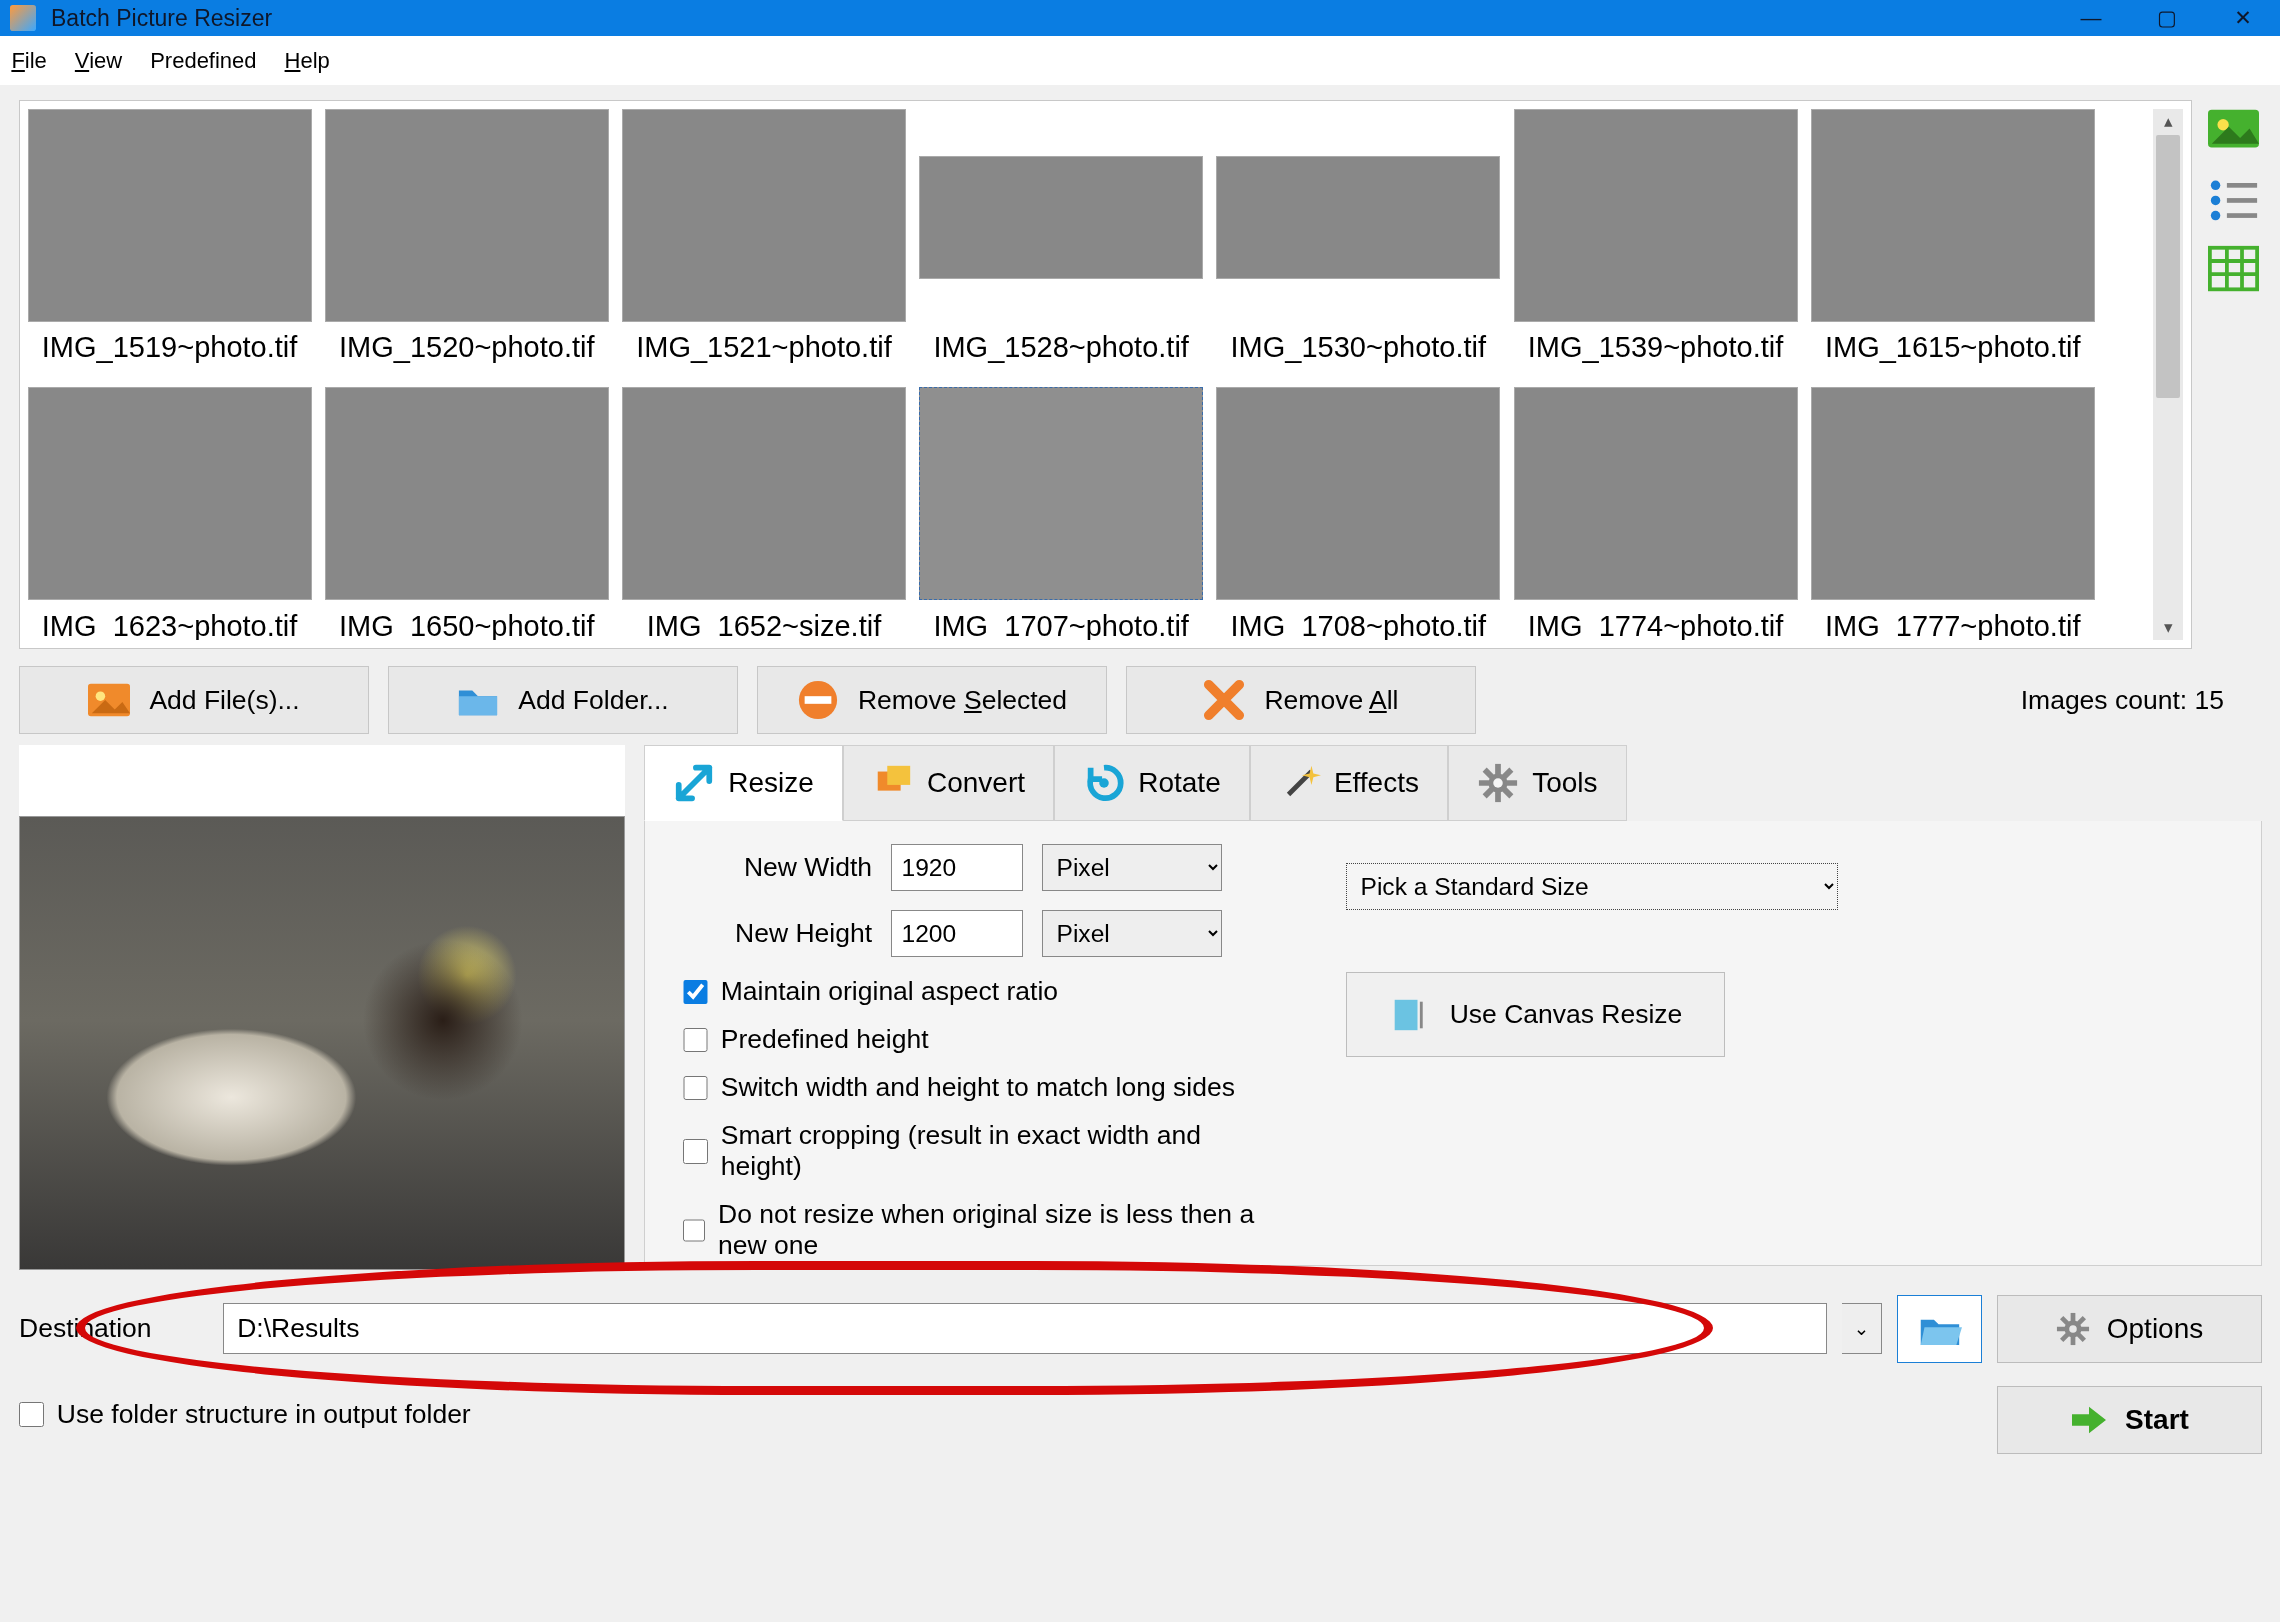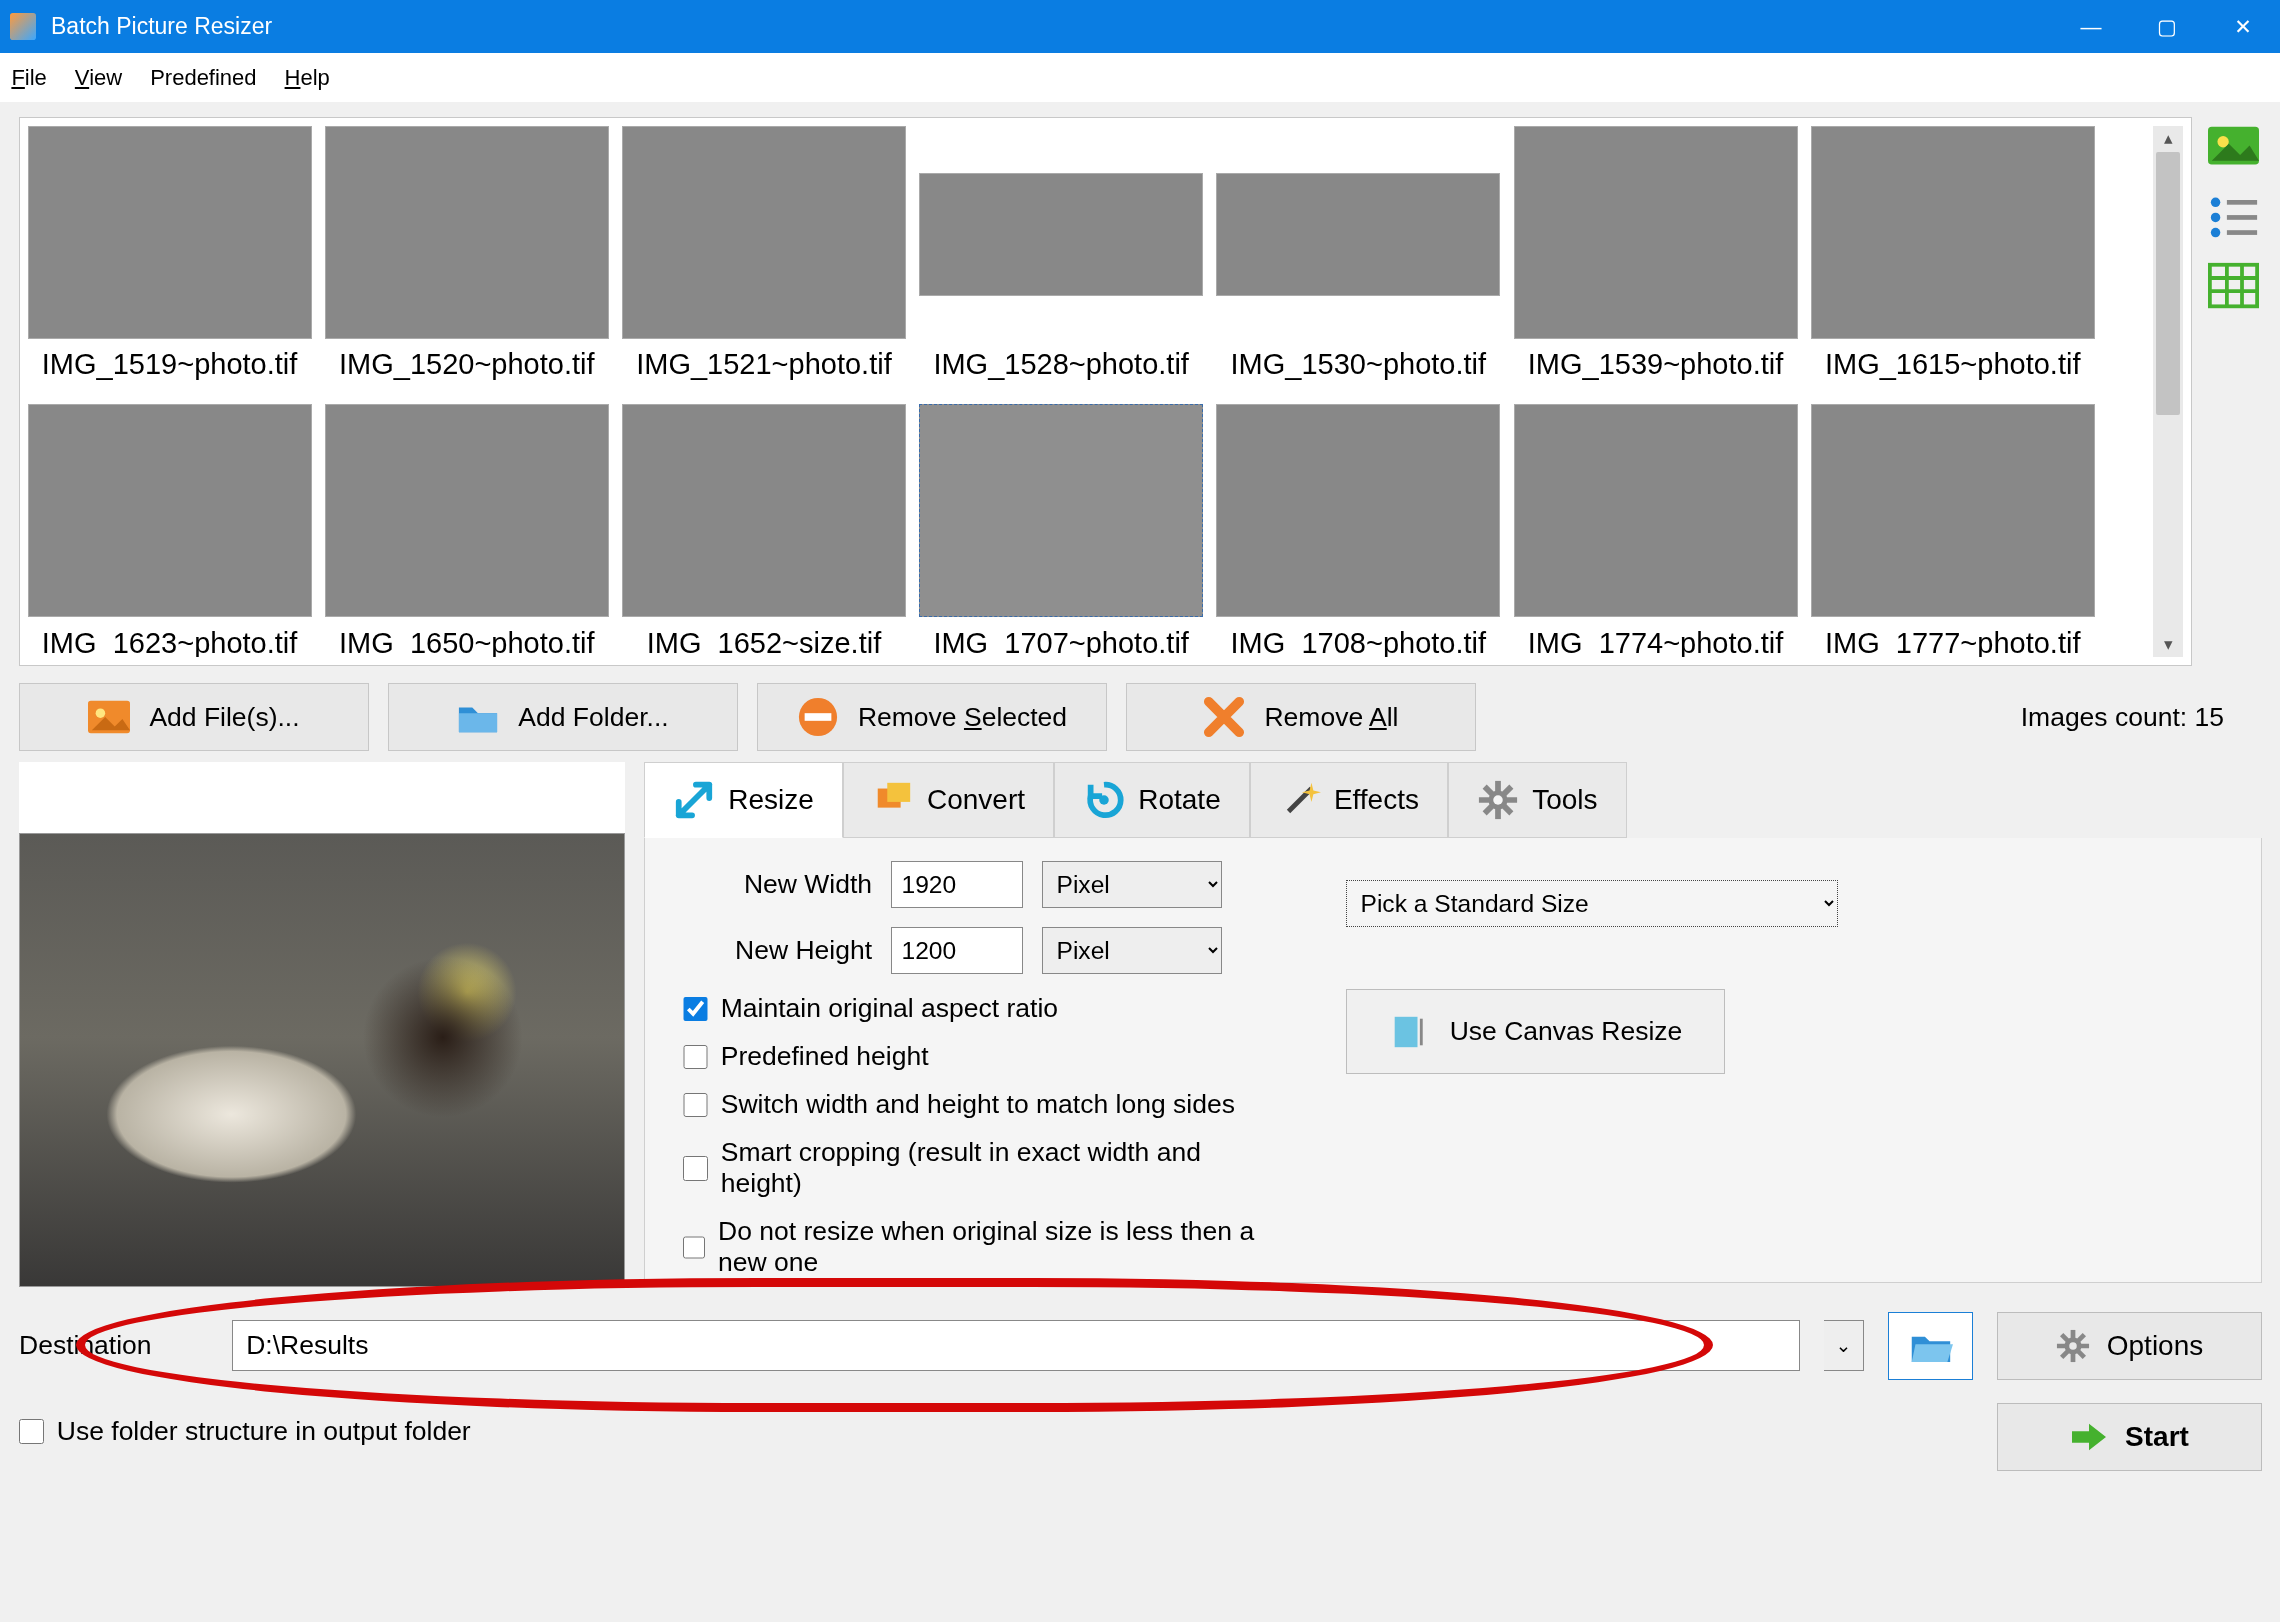--- a/index.html
+++ b/index.html
@@ -1,19 +1,19 @@
 <!DOCTYPE html>
 <html style="font-size:15px"><head>
 <meta charset="utf-8">
 <style>
   * { box-sizing: border-box; margin: 0; padding: 0; font-family: "Segoe UI", Tahoma, sans-serif; }
   body { background: #f0f0f0; width: 2281px; height: 1623px; transform-origin: top left; overflow: hidden; }
 
   
-  .titlebar { height: 53px; background: #0a7de2; color: #ffffff; display: flex; align-items: center; padding: 0 0 0 9.5px; }
+  .titlebar { height: 36px; background: #0a7de2; color: #0f172a; display: flex; align-items: center; padding: 0 0 0 9.5px; }
   .titlebar .app-icon { width: 26.5px; height: 26.5px; background: linear-gradient(135deg,#ff9a3c,#3ca8ff); border-radius: 2.8px; margin-right: 15px; }
   .titlebar .title   { font-size: 23px; flex: 1; }
   .titlebar .win-controls { display: flex; }
   .titlebar .win-controls div { width: 76px; height: 53px; display:flex; align-items:center; justify-content:center; font-size: 21px; }
 
   
   .menubar { height: 49px; background: #fff; display: flex; align-items: center; padding: 0 11.4px; gap: 28px; font-size: 22px; }
   .menubar span { cursor: default; }
   .menubar span u { text-decoration: underline; }
 
@@ -65,21 +65,21 @@
   .dim-row { display:flex; align-items:center; gap:19px; font-size:26.5px; margin-bottom:19px; }
   .dim-row label { width:189px; text-align:right; }
   .dim-row input { width:132px; height:47px; font-size:24.6px; padding:0 9.5px; border:0.9px solid #888; }
   .dim-row select { width:180px; height:47px; font-size:24.6px; border:0.9px solid #888; background:#eee; padding:0 9.5px; }
   .check-row { display:flex; align-items:center; gap:13.2px; font-size:26.5px; margin:17px 0; }
   .check-row input { width:24.6px; height:24.6px; accent-color:#0a7de2; }
   .right-col select.std { width:492px; height:47px; font-size:24.6px; border:1.9px dotted #444; padding:0 9.5px; background:#f5f5f5; }
   .canvas-btn { margin-top:62px; width:379px; height:85px; border:0.9px solid #bdbdbd; background:#f0f0f0; display:flex; align-items:center; justify-content:center; gap:23px; font-size:26.5px; cursor:pointer; }
 
   
-  .dest-row { display:flex; align-items:center; gap:24px; margin: 24.6px 0 7.6px 0; position:relative; }
+  .dest-row { display:flex; align-items:center; gap:15px; margin: 24.6px 0 7.6px 0; position:relative; }
   .dest-row .lbl { font-size:26.5px; width:189px; }
   .dest-row input { flex:1; height:51px; font-size:26.5px; padding:0 13.2px; border:0.9px solid #888; }
   .dest-row .combo-btn { width:40px; height:51px; border:0.9px solid #888; border-left:none; background:#eee; display:flex; align-items:center; justify-content:center; font-size:19px; cursor:pointer; }
   .browse-btn { width:85px; height:68px; border:1.9px solid #1b7fd6; background:#fff; display:flex; align-items:center; justify-content:center; cursor:pointer; }
   .options-btn, .start-btn { width:265px; height:68px; border:0.9px solid #bcbcbc; background:#e8e8e8; display:flex; align-items:center; justify-content:center; gap:17px; font-size:28px; cursor:pointer; }
   .start-btn { margin-top:15px; margin-left:auto; font-weight:600; }
   .annot { position:absolute; left:57px; right:549px; top:-34px; bottom:-32px; border:9.5px solid #d40808; border-radius:50%/60%; pointer-events:none; }
 
   .folder-check { display:flex; align-items:center; gap:13.2px; font-size:26.5px; margin-top:5px; }
   .folder-check input { width:24.6px; height:24.6px; }

